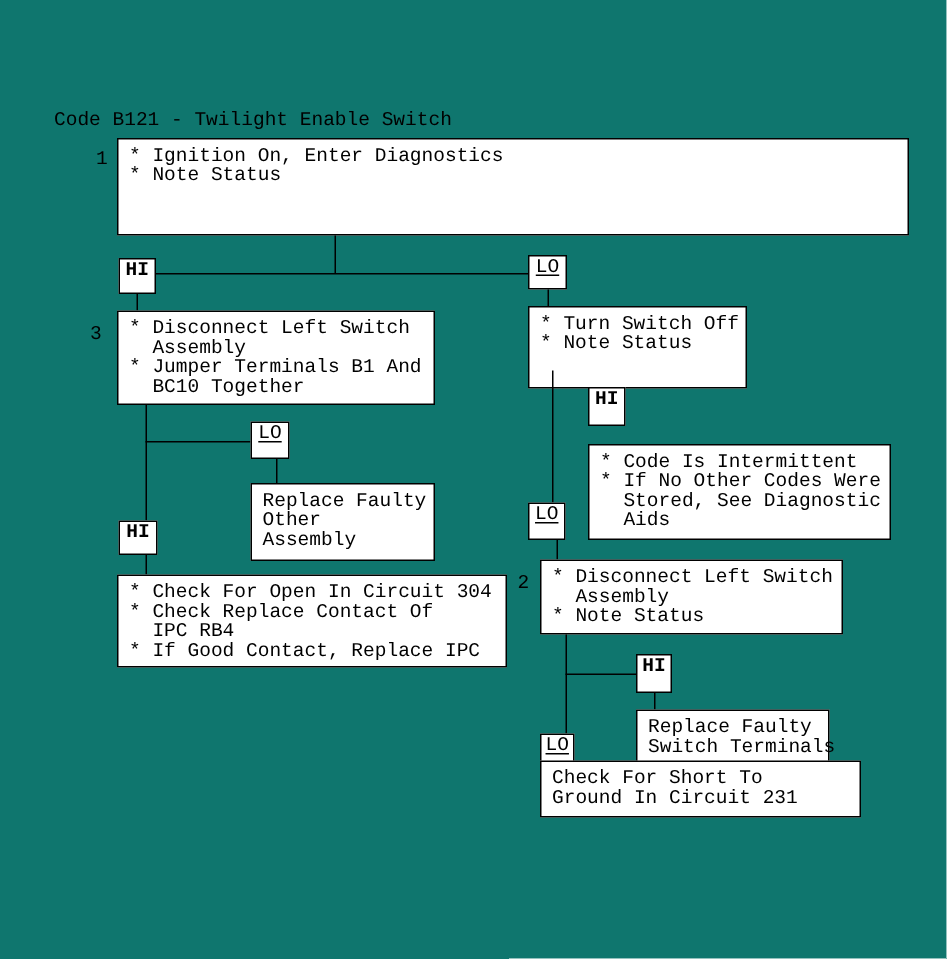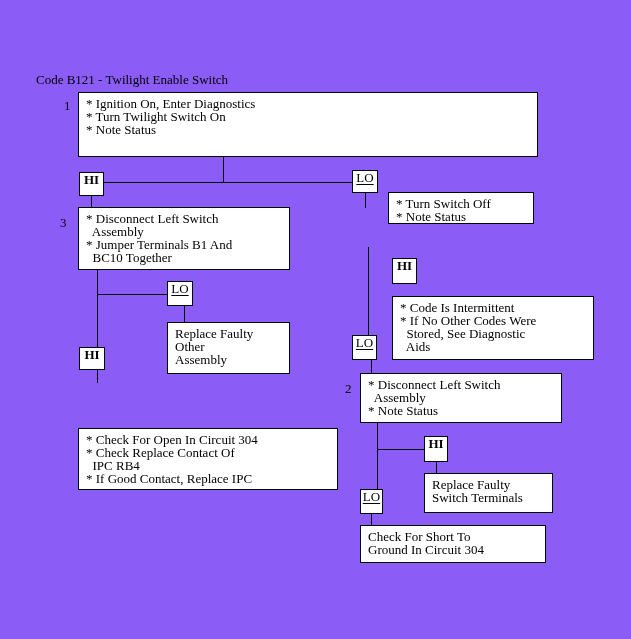--- a/index.html
+++ b/index.html
@@ -1,18 +1,18 @@
 <!DOCTYPE html>
 <html><head>
 <meta charset="utf-8">
 <style>
   html,body{margin:0;padding:0;background:#ffffff;}
   .canvas{
-    position:relative;width:631px;height:639px;background:#8b5cf6;
-    font-family:Liberation Serif, serif;
+    position:relative;width:631px;height:639px;background:#0f766e;
+    font-family:Liberation Mono, monospace;
     color:#000000;overflow:hidden;
   }
   .title{position:absolute;font-size:13px;line-height:14px;white-space:pre;}
   .num{position:absolute;font-size:13px;line-height:13px;}
   .box{
     position:absolute;border:1px solid #000000;background:#ffffff;
     box-sizing:border-box;padding:4px 0 0 7px;font-size:13px;line-height:13px;
   }
   .bl{white-space:pre;height:13px;}
   .tag{
@@ -27,23 +27,22 @@
   .hline{height:1px;}
 </style>
 </head>
 <body>
 
 <div class="canvas">
 
   <div class="title" style="left:36px;top:73px;">Code B121 - Twilight Enable Switch</div>
 
   <div class="num" style="left:64px;top:99px;">1</div>
-  <div class="box" style="left:78px;top:92px;width:460px;height:65px;">
+  <div class="box" style="left:78px;top:92px;width:528px;height:65px;">
     <div class="bl">* Ignition On, Enter Diagnostics</div>
-    <div class="bl">* Turn Twilight Switch On</div>
     <div class="bl">* Note Status</div>
   </div>
 
   <div class="vline" style="left:223px;top:157px;height:25px;"></div>
   <div class="hline" style="left:104px;top:182px;width:248px;"></div>
 
   <div class="tag hi" style="left:79px;top:172px;width:25px;height:24px;">
     <span>HI</span>
   </div>
   <div class="vline" style="left:91px;top:196px;height:11px;"></div>
@@ -54,21 +53,21 @@
   <div class="vline" style="left:365px;top:193px;height:15px;"></div>
 
   <div class="num" style="left:60px;top:216px;">3</div>
   <div class="box" style="left:78px;top:207px;width:212px;height:63px;">
     <div class="bl">* Disconnect Left Switch</div>
     <div class="bl">  Assembly</div>
     <div class="bl">* Jumper Terminals B1 And</div>
     <div class="bl">  BC10 Together</div>
   </div>
 
-  <div class="box" style="left:352px;top:192px;width:146px;height:32px;margin-left:36px;">
+  <div class="box" style="left:352px;top:204px;width:146px;height:55px;">
     <div class="bl">* Turn Switch Off</div>
     <div class="bl">* Note Status</div>
   </div>
 
   <div class="vline" style="left:97px;top:270px;height:77px;"></div>
   <div class="hline" style="left:97px;top:294px;width:70px;"></div>
 
   <div class="tag lo" style="left:167px;top:281px;width:26px;height:25px;">
     <span>LO</span>
   </div>
@@ -78,21 +77,21 @@
     <div class="bl">Replace Faulty</div>
     <div class="bl">Other</div>
     <div class="bl">Assembly</div>
   </div>
 
   <div class="tag hi" style="left:79px;top:347px;width:26px;height:23px;">
     <span>HI</span>
   </div>
   <div class="vline" style="left:97px;top:370px;height:13px;"></div>
 
-  <div class="box" style="left:78px;top:383px;width:260px;height:62px;margin-top:45px;">
+  <div class="box" style="left:78px;top:383px;width:260px;height:62px;">
     <div class="bl">* Check For Open In Circuit 304</div>
     <div class="bl">* Check Replace Contact Of</div>
     <div class="bl">  IPC RB4</div>
     <div class="bl">* If Good Contact, Replace IPC</div>
   </div>
 
   <div class="tag hi" style="left:392px;top:258px;width:25px;height:26px;">
     <span>HI</span>
   </div>
 
@@ -127,18 +126,18 @@
   <div class="box" style="left:424px;top:473px;width:129px;height:40px;">
     <div class="bl">Replace Faulty</div>
     <div class="bl">Switch Terminals</div>
   </div>
 
   <div class="tag lo" style="left:360px;top:489px;width:23px;height:25px;">
     <span>LO</span>
   </div>
   <div class="vline" style="left:371px;top:514px;height:11px;"></div>
 
-  <div class="box" style="left:360px;top:525px;width:186px;height:38px;">
+  <div class="box" style="left:360px;top:507px;width:214px;height:38px;">
     <div class="bl">Check For Short To</div>
-    <div class="bl">Ground In Circuit 304</div>
+    <div class="bl">Ground In Circuit 231</div>
   </div>
 
 </div>
 
 </body></html>

